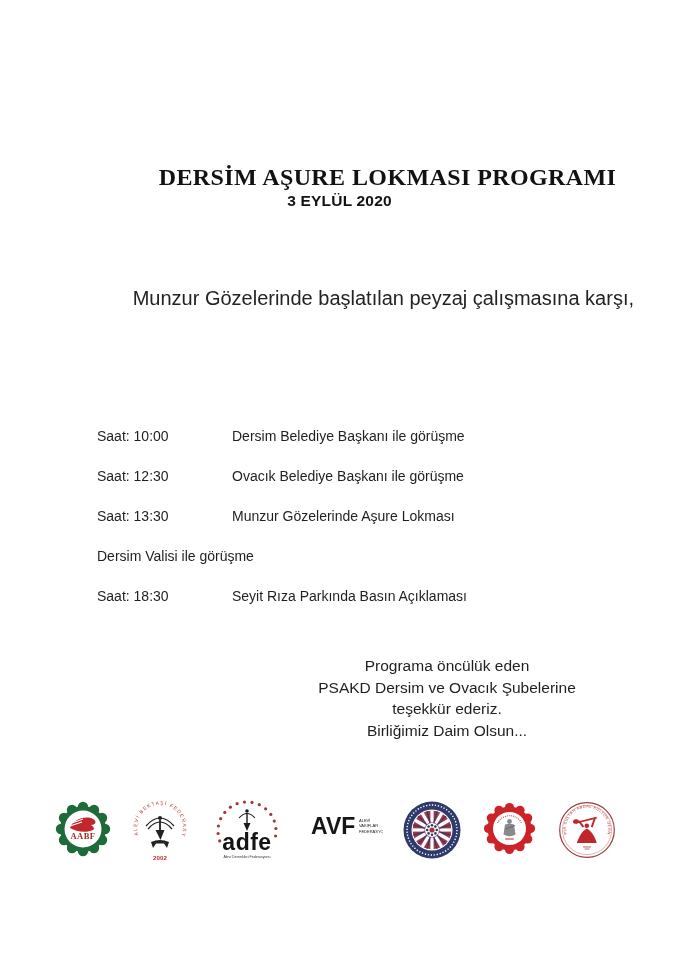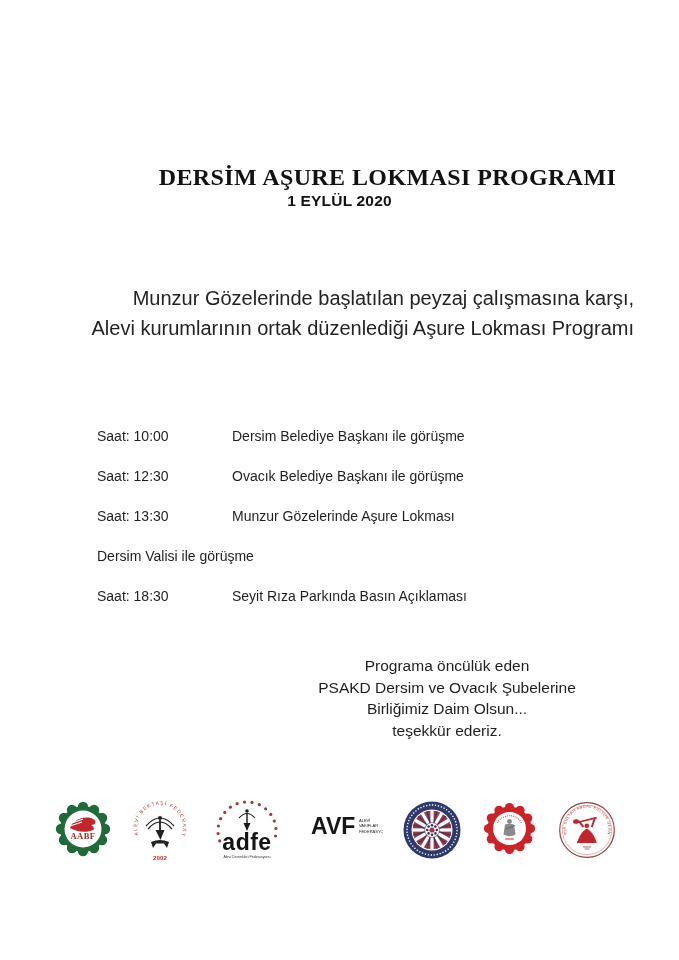--- a/index.html
+++ b/index.html
@@ -40,25 +40,24 @@
   .lg-hbv{left:403px;top:801px;width:58px;height:58px;}
   .lg-psakd-gear{left:481px;top:800px;width:57px;height:58px;}
   .lg-psakd-circle{left:558px;top:801px;width:58px;height:58px;}
 </style>
 </head>
 <body>
 
 <div class="page">
 
   <div class="title">DERSİM AŞURE LOKMASI PROGRAMI</div>
-  <div class="date">1 EYLÜL 2020</div>
+  <div class="date">3 EYLÜL 2020</div>
 
   <div class="intro">
     <div>Munzur Gözelerinde başlatılan peyzaj çalışmasına karşı,</div>
-    <div>Alevi kurumlarının ortak düzenlediği Aşure Lokması Programı</div>
   </div>
 
   <div class="schedule">
     <div class="schedule-row">
       <span class="time-col">Saat: 10:00</span>
       <span class="event-col">Dersim Belediye Başkanı ile görüşme</span>
     </div>
     <div class="schedule-row">
       <span class="time-col">Saat: 12:30</span>
       <span class="event-col">Ovacık Belediye Başkanı ile görüşme</span>
@@ -72,22 +71,22 @@
     </div>
     <div class="schedule-row">
       <span class="time-col">Saat: 18:30</span>
       <span class="event-col">Seyit Rıza Parkında Basın Açıklaması</span>
     </div>
   </div>
 
   <div class="thanks">
     <div>Programa öncülük eden</div>
     <div>PSAKD Dersim ve Ovacık Şubelerine</div>
+    <div>teşekkür ederiz.</div>
     <div>Birliğimiz Daim Olsun...</div>
-    <div>teşekkür ederiz.</div>
   </div>
 
   <div class="logos">
 
     <div class="logo lg-aabf">
       <svg viewBox="0 0 56 56" xmlns="http://www.w3.org/2000/svg">
         <g fill="#1e6b39">
           <circle cx="50" cy="28" r="5.2"></circle>
             <circle cx="47" cy="39" r="5.2"></circle>
             <circle cx="39" cy="47" r="5.2"></circle>

